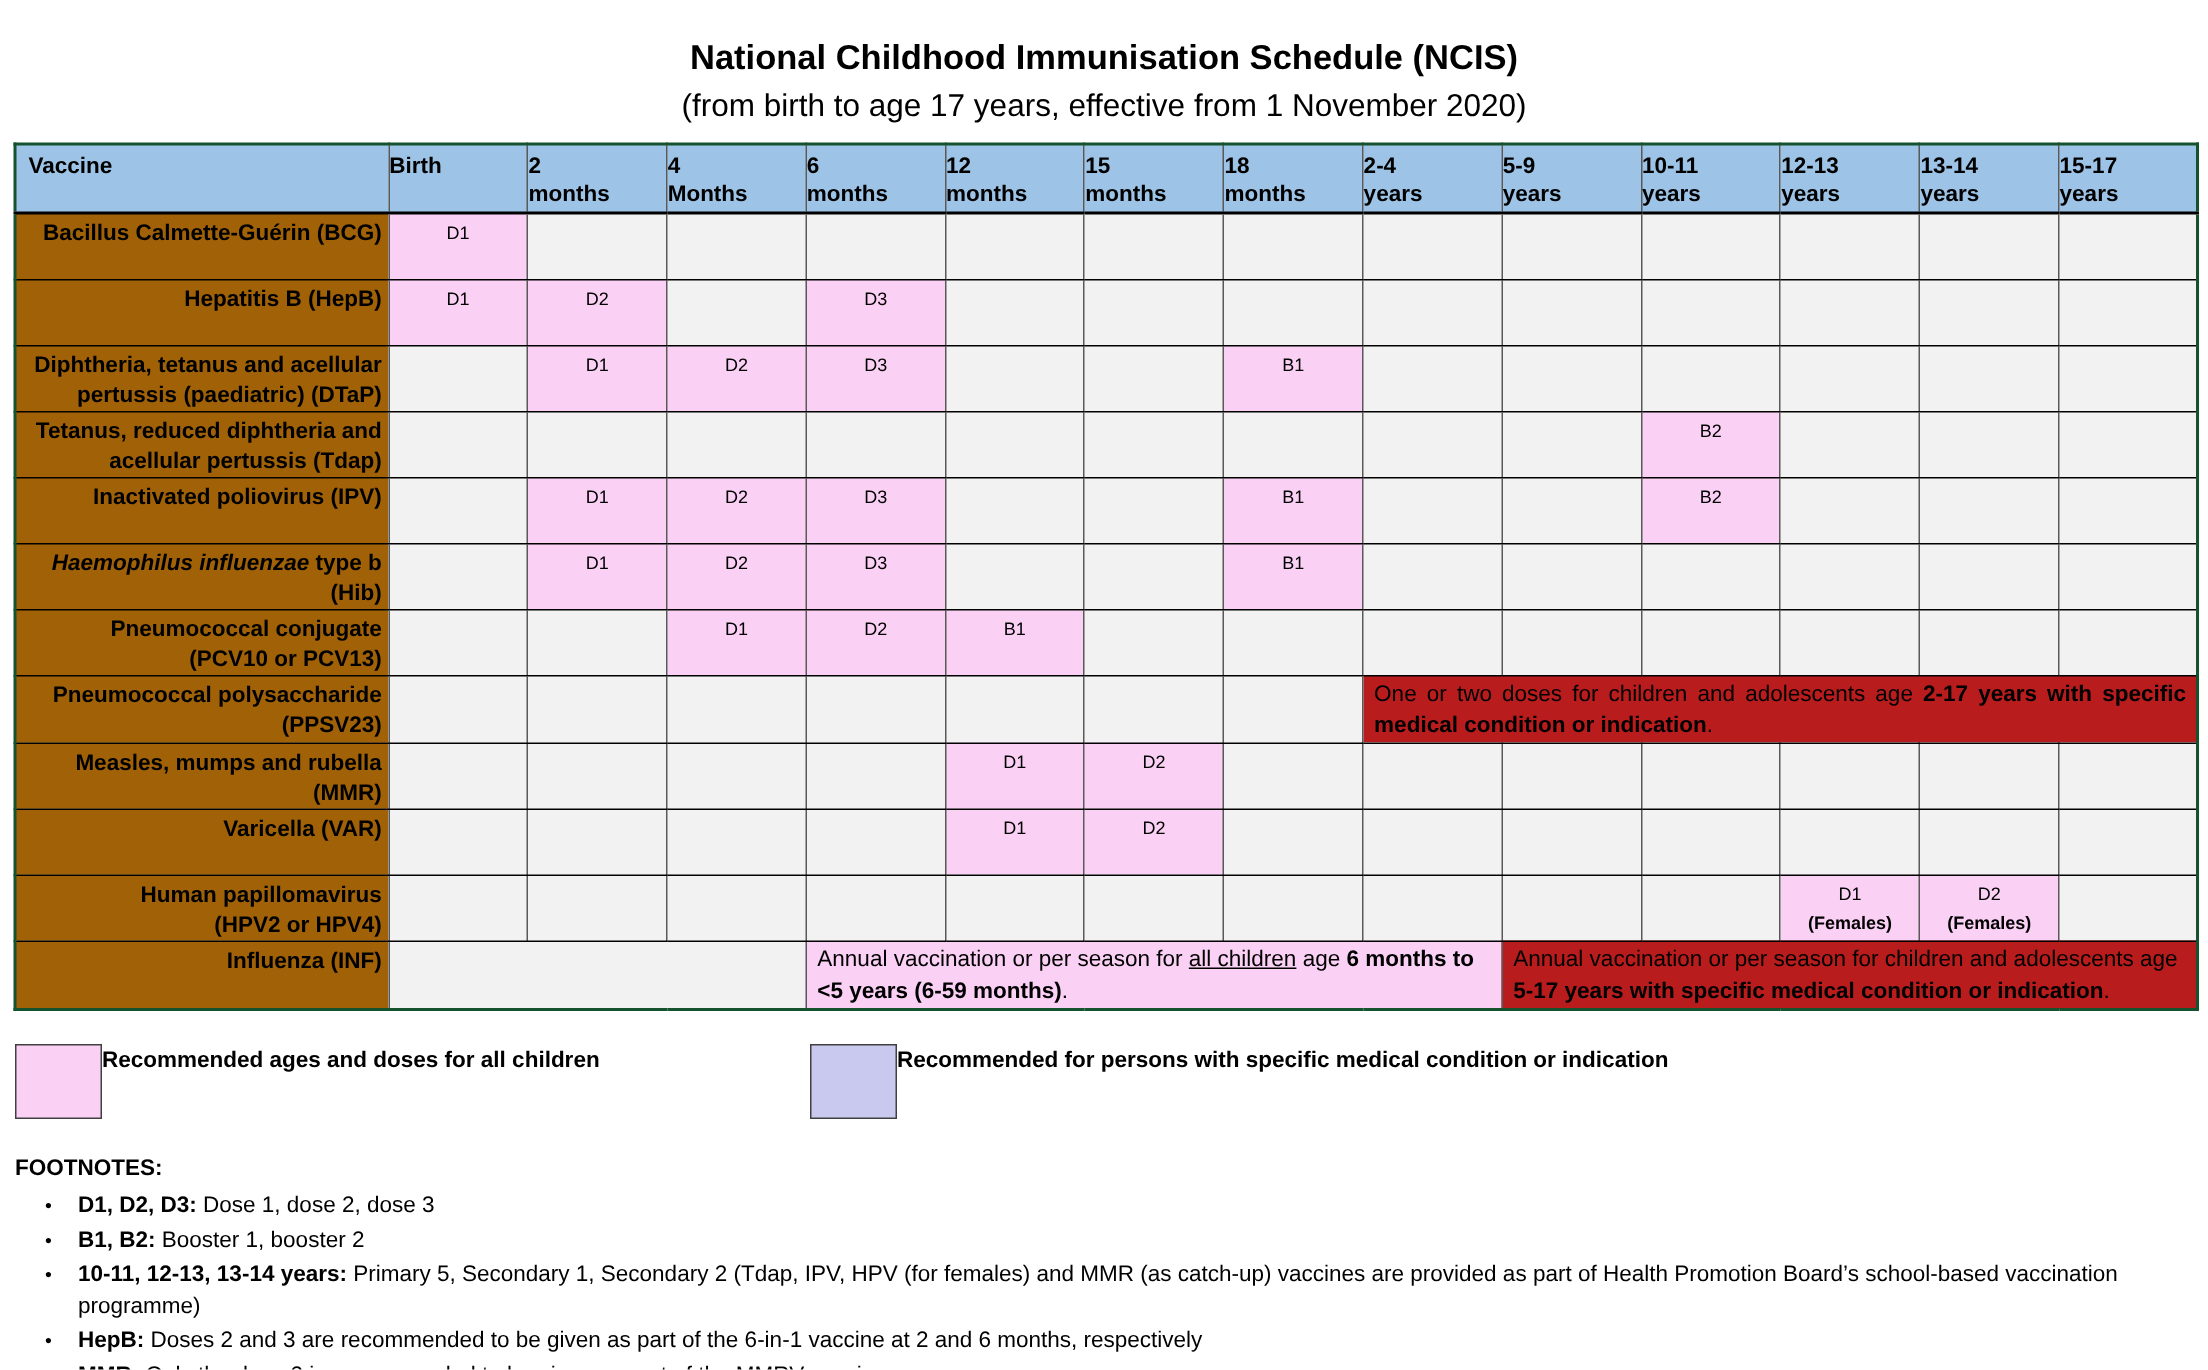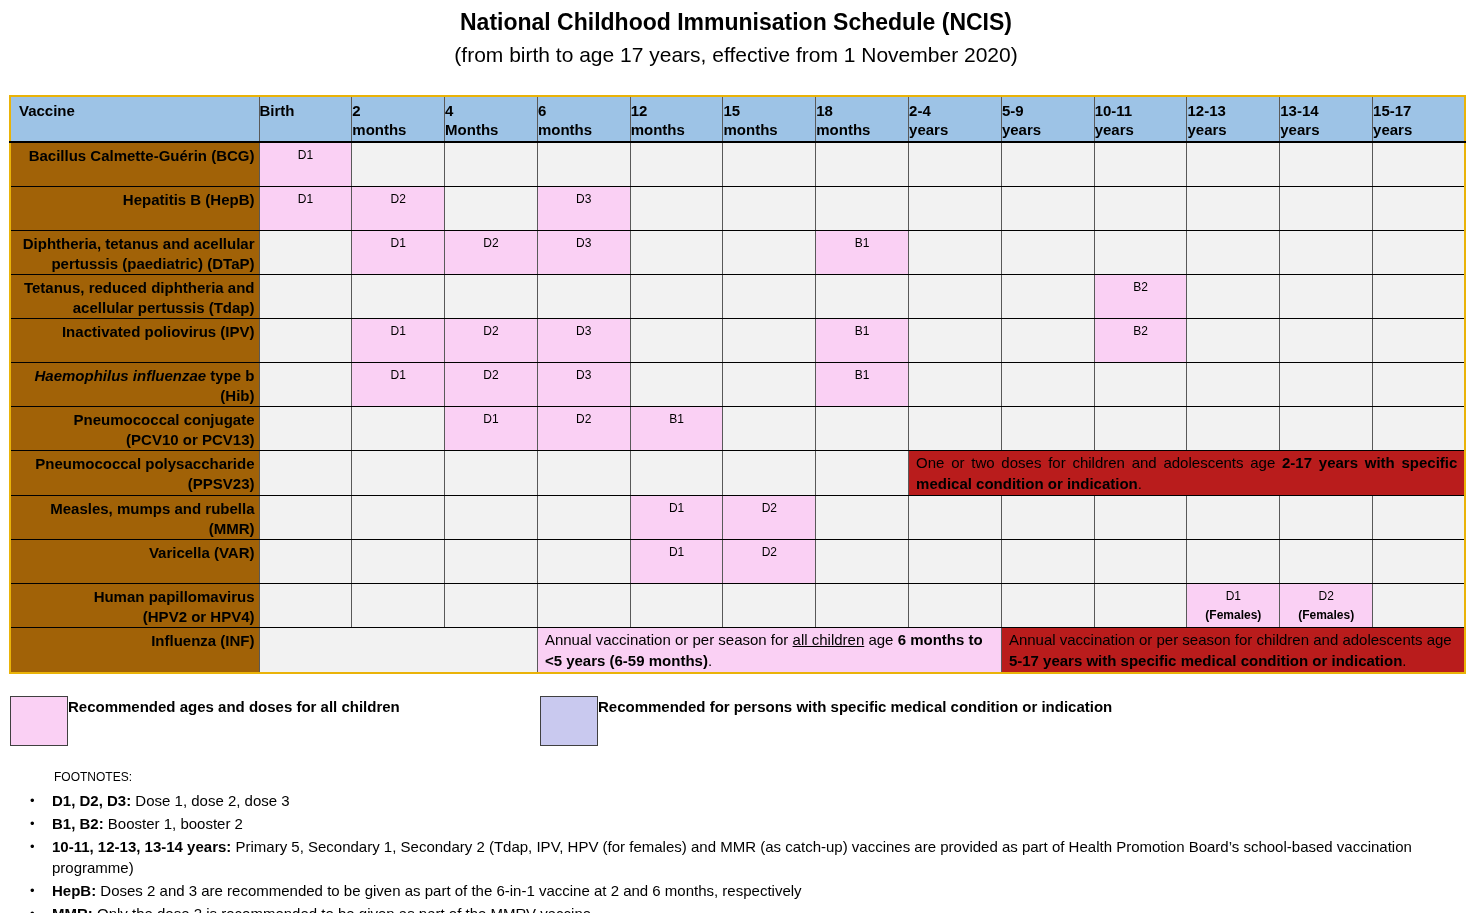--- a/index.html
+++ b/index.html
@@ -2,26 +2,26 @@
 <html><head>
 <meta charset="utf-8">
 <style>
   * { margin:0; padding:0; box-sizing:border-box; }
   html,body { width:1472px; height:913px; background:#ffffff;
     font-family:"Liberation Sans", sans-serif; color:#000; overflow:hidden; }
   .b { font-weight:bold; }
   .u { text-decoration:underline; }
   .i { font-style:italic; }
 
-  .title-block { text-align:center; padding-top:6px; height:95px; }
+  .title-block { text-align:center; padding-top:22px; height:95px; }
   .page-title { font-size:23px; font-weight:bold; line-height:32px; }
   .page-subtitle { font-size:21px; line-height:34px; }
 
   table.sched { border-collapse:collapse; table-layout:fixed; width:1455px;
-    margin-left:9px; border:2px solid #eab308; }
+    margin-left:9px; border:2px solid #14532d; }
   table.sched th, table.sched td { border:1px solid #595959;
     border-top:1px solid #000; border-bottom:1px solid #000; vertical-align:top; }
   table.sched thead th { background:#9DC3E6; height:46px; font-size:15px;
     font-weight:bold; text-align:left; padding-top:4px; line-height:19px;
     border-bottom:2px solid #000; }
   table.sched thead th.vhead { text-align:left; padding-left:8px; }
   table.sched tbody tr { height:44px; }
   td.label { background:#a16207; font-weight:bold; font-size:15px;
     text-align:right; padding:3px 4px 0 8px; line-height:20px; }
   td.empty { background:#F2F2F2; }
@@ -36,21 +36,21 @@
   .legend { position:relative; height:52px; margin-top:22px; }
   .legend-item { position:absolute; top:0; display:flex; align-items:flex-start; }
   .legend-item.first { left:10px; }
   .legend-item.second { left:540px; }
   .swatch { width:58px; height:50px; border:1px solid #404040; flex:0 0 auto; }
   .swatch.pink { background:#FAD0F4; }
   .swatch.lavender { background:#C9C9EF; }
   .legend-label { font-weight:bold; font-size:15px; margin-left:0; padding-top:2px; }
 
   .footnotes { margin:22px 10px 0 10px; width:1452px; }
-  .fn-head { font-weight:normal; font-size:12px; margin-bottom:6px;margin-left:44px; }
+  .fn-head { font-weight:bold; font-size:15px; margin-bottom:6px; }
   .fn-item { display:flex; margin:2px 0; line-height:21px; font-size:15px; }
   .fn-bullet { width:22px; margin-left:20px; flex:0 0 auto; font-size:13px; }
   .fn-text { flex:1; }
 </style>
 </head>
 <body>
 
 <div class="title-block">
   <div class="page-title">National Childhood Immunisation Schedule (NCIS)</div>
   <div class="page-subtitle">(from birth to age 17 years, effective from 1 November 2020)</div>

